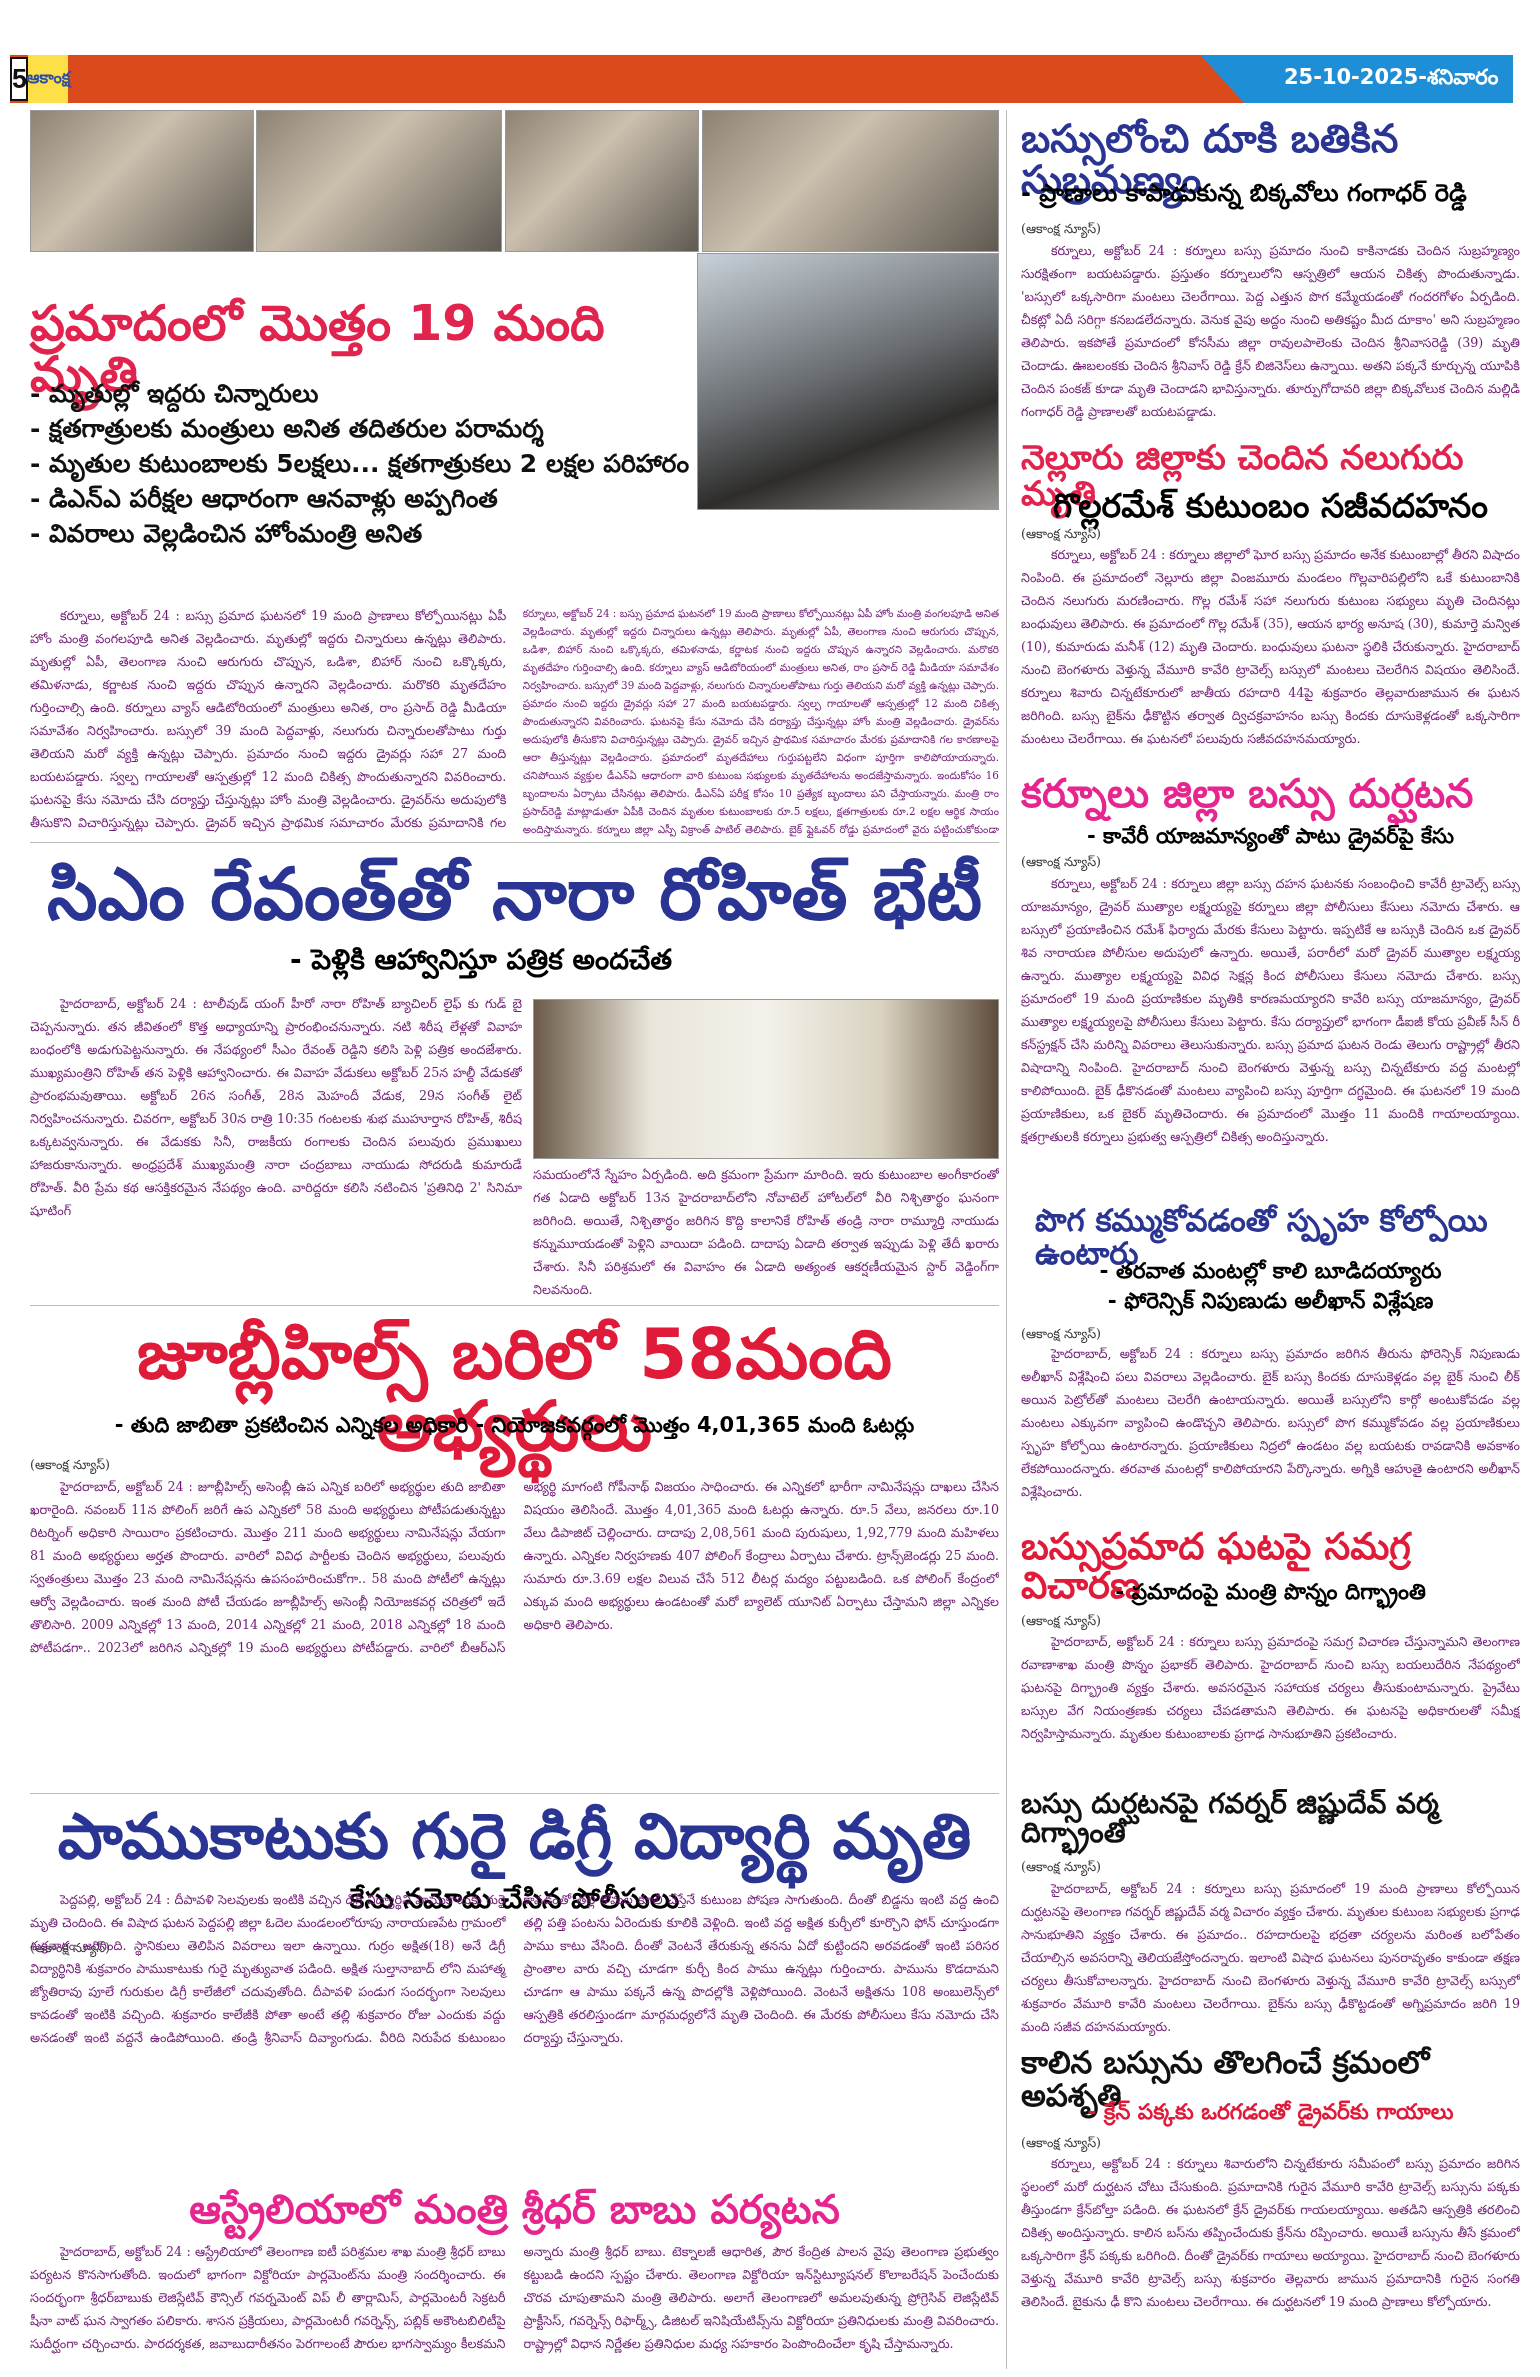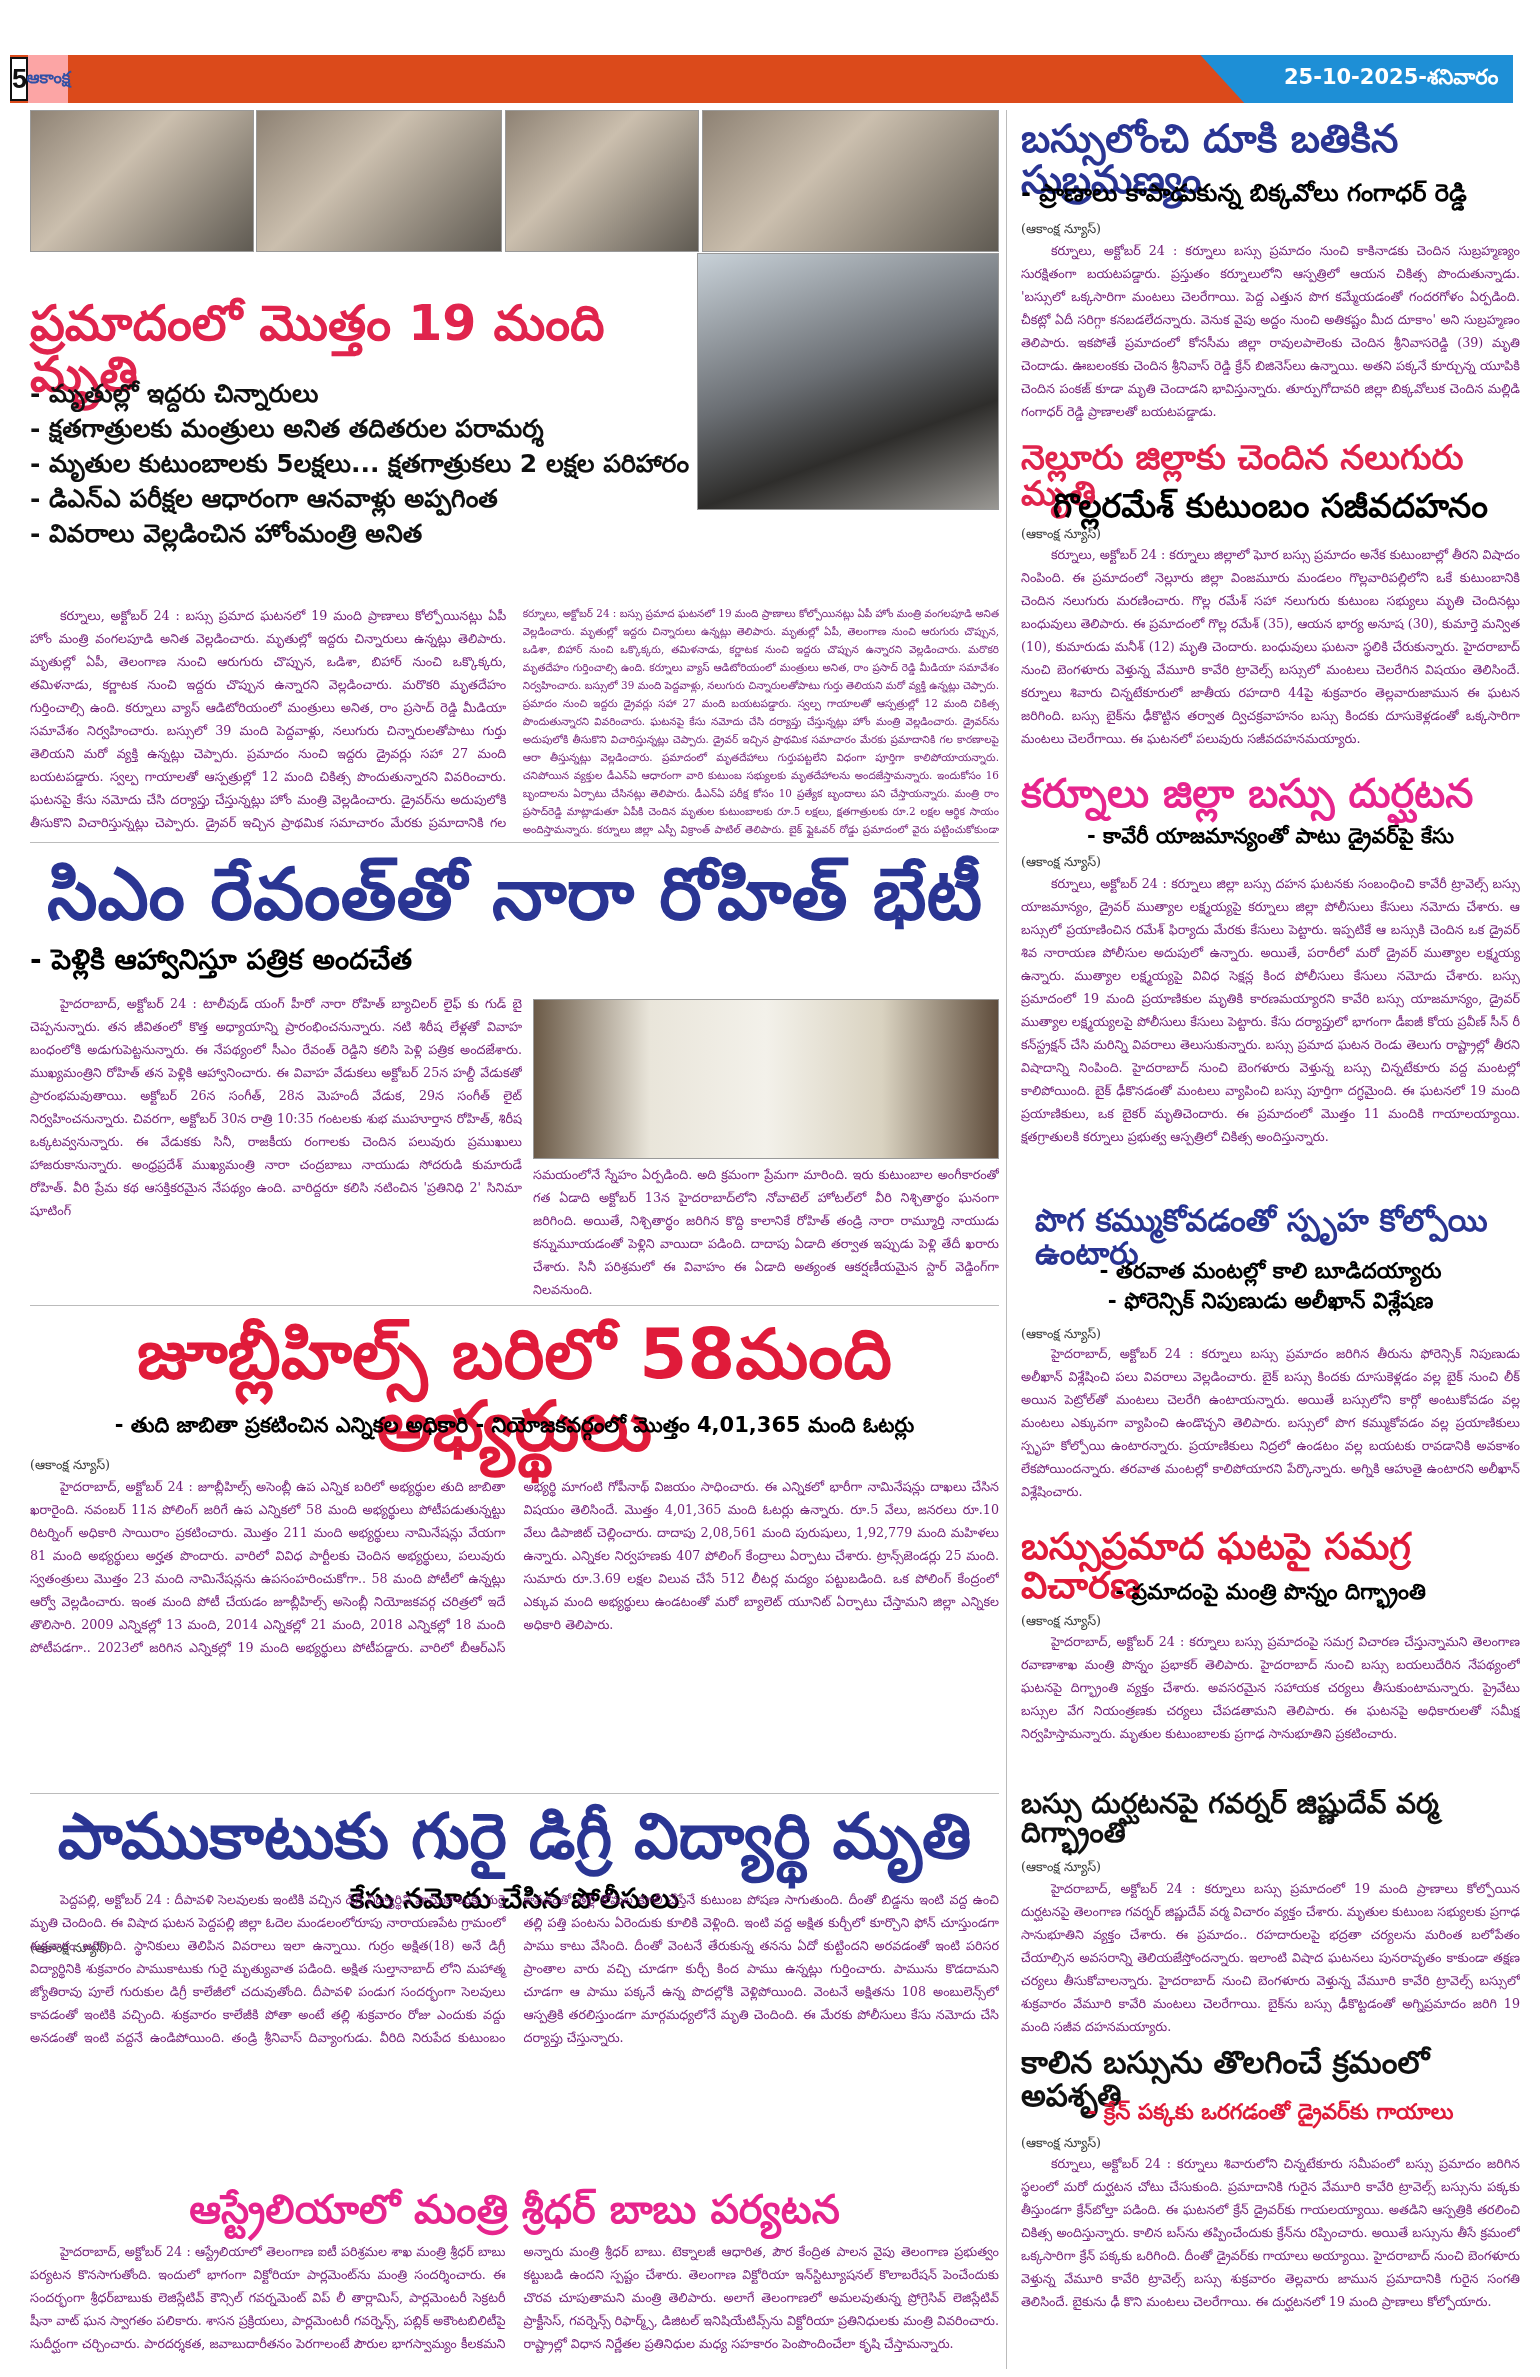--- a/index.html
+++ b/index.html
@@ -1,19 +1,19 @@
 <!DOCTYPE html>
 <html style="font-size:12px"><head>
 <meta charset="utf-8">
 <style>
   *{box-sizing:border-box;margin:0;padding:0}
   body{width:1541px;height:2377px;background:#fff;font-family:"DejaVu Serif",serif;color:#222;position:relative;overflow:hidden}
   .masthead{position:absolute;left:10.4px;top:55px;width:1503px;height:48px;background:#db4a1b;display:flex;align-items:stretch}
   .pageno{width:18px;margin:2.2px 0;background:#fff;border:2.2px solid #111;font:bold 27px "Liberation Sans",sans-serif;display:flex;align-items:center;justify-content:center;color:#111}
-  .logo{width:40px;background:#fca5a5;display:flex;align-items:center;justify-content:center;font:bold 16.4px "DejaVu Sans",sans-serif;color:#2f4fa6}
+  .logo{width:40px;background:#fde047;display:flex;align-items:center;justify-content:center;font:bold 16.4px "DejaVu Sans",sans-serif;color:#2f4fa6}
   .mast-fill{flex:1}
   .datebox{width:313px;background:#1e8fd6;clip-path:polygon(0 0,100% 0,100% 100%,14% 100%);display:flex;align-items:center;justify-content:flex-end;padding-right:15px;color:#fff;font:bold 21px "DejaVu Sans",sans-serif}
   .abs{position:absolute}
   .photo{background:linear-gradient(135deg,#8e8274,#cbbfae 40%,#5f5a52);border:0.7px solid #999}
   .photo.bus{background:linear-gradient(160deg,#c8d1d8,#6b6f74 45%,#2e2d2b 70%,#9a9894)}
   .photo.group{background:linear-gradient(90deg,#6b5a47,#e9e5da 25%,#f3f1ea 50%,#d9d2c0 75%,#5f4d3c)}
   .hl{font-family:"DejaVu Sans",sans-serif;font-weight:bold;line-height:1.05}
   .red{color:#e0244d}.pink{color:#e6258e}.blue{color:#2a3593}.crim{color:#e01b3a}.black{color:#111}
   .sub{font-family:"DejaVu Sans",sans-serif;font-weight:bold;color:#000000}
   .body{font-size:12.7px;line-height:23px;text-align:justify;color:#701a75}
@@ -86,21 +86,21 @@
 <div class="abs credit" style="left:1021px;top:1856px;width:499px">(ఆకాంక్ష న్యూస్)</div>
 <p class="abs body" style="left:1021px;top:1877px;width:499px;height:164px;overflow:hidden">హైదరాబాద్, అక్టోబర్ 24 : కర్నూలు బస్సు ప్రమాదంలో 19 మంది ప్రాణాలు కోల్పోయిన దుర్ఘటనపై తెలంగాణ గవర్నర్ జిష్ణుదేవ్ వర్మ విచారం వ్యక్తం చేశారు. మృతుల కుటుంబ సభ్యులకు ప్రగాఢ సానుభూతిని వ్యక్తం చేశారు. ఈ ప్రమాదం.. రహదారులపై భద్రతా చర్యలను మరింత బలోపేతం చేయాల్సిన అవసరాన్ని తెలియజేస్తోందన్నారు. ఇలాంటి విషాద ఘటనలు పునరావృతం కాకుండా తక్షణ చర్యలు తీసుకోవాలన్నారు. హైదరాబాద్ నుంచి బెంగళూరు వెళ్తున్న వేమూరి కావేరి ట్రావెల్స్ బస్సులో శుక్రవారం వేమూరి కావేరి మంటలు చెలరేగాయి. బైక్‌ను బస్సు ఢీకొట్టడంతో అగ్నిప్రమాదం జరిగి 19 మంది సజీవ దహనమయ్యారు.</p>
 
 <h2 class="abs hl black" style="left:1021px;top:2046px;width:507px;font-size:31px">కాలిన బస్సును తొలగించే క్రమంలో అపశృతి</h2>
 <div class="abs sub" style="left:1021px;top:2099px;width:499px;font-size:21.6px;text-align:center;color:#e01b3a">- క్రేన్ పక్కకు ఒరగడంతో డ్రైవర్‌కు గాయాలు</div>
 <div class="abs credit" style="left:1021px;top:2132px;width:499px">(ఆకాంక్ష న్యూస్)</div>
 <p class="abs body" style="left:1021px;top:2152px;width:499px;height:194px;overflow:hidden">కర్నూలు, అక్టోబర్ 24 : కర్నూలు శివారులోని చిన్నటేకూరు సమీపంలో బస్సు ప్రమాదం జరిగిన స్థలంలో మరో దుర్ఘటన చోటు చేసుకుంది. ప్రమాదానికి గురైన వేమూరి కావేరి ట్రావెల్స్ బస్సును పక్కకు తీస్తుండగా క్రేన్‌బోల్తా పడింది. ఈ ఘటనలో క్రేన్ డ్రైవర్‌కు గాయలయ్యాయి. అతడిని ఆస్పత్రికి తరలించి చికిత్స అందిస్తున్నారు. కాలిన బస్‌ను తప్పించేందుకు క్రేన్‌ను రప్పించారు. అయితే బస్సును తీసే క్రమంలో ఒక్కసారిగా క్రేన్ పక్కకు ఒరిగింది. దీంతో డ్రైవర్‌కు గాయాలు అయ్యాయి. హైదరాబాద్ నుంచి బెంగళూరు వెళ్తున్న వేమూరి కావేరి ట్రావెల్స్ బస్సు శుక్రవారం తెల్లవారు జామున ప్రమాదానికి గురైన సంగతి తెలిసిందే. బైకును ఢీ కొని మంటలు చెలరేగాయి. ఈ దుర్ఘటనలో 19 మంది ప్రాణాలు కోల్పోయారు.</p>
 
 <div class="hrule" style="left:30px;top:842px;width:969px"></div>
 <h1 class="abs hl blue" style="left:30px;top:857px;width:969px;font-size:72px;text-align:center">సిఎం రేవంత్‌తో నారా రోహిత్ భేటీ</h1>
-<div class="abs sub" style="left:30px;top:943px;width:969px;font-size:28px;text-align:left;padding-right:67px">- పెళ్లికి ఆహ్వానిస్తూ పత్రిక అందచేత</div>
+<div class="abs sub" style="left:30px;top:943px;width:969px;font-size:28px;text-align:center;padding-right:67px">- పెళ్లికి ఆహ్వానిస్తూ పత్రిక అందచేత</div>
 <p class="abs body" style="left:30px;top:992px;width:492px;height:309px;overflow:hidden">హైదరాబాద్, అక్టోబర్ 24 : టాలీవుడ్ యంగ్ హీరో నారా రోహిత్ బ్యాచిలర్ లైఫ్ కు గుడ్ బై చెప్పనున్నారు. తన జీవితంలో కొత్త అధ్యాయాన్ని ప్రారంభించనున్నారు. నటి శిరీష లేళ్లతో వివాహ బంధంలోకి అడుగుపెట్టనున్నారు. ఈ నేపథ్యంలో సీఎం రేవంత్ రెడ్డిని కలిసి పెళ్లి పత్రిక అందజేశారు. ముఖ్యమంత్రిని రోహిత్ తన పెళ్లికి ఆహ్వానించారు. ఈ వివాహ వేడుకలు అక్టోబర్ 25న హల్దీ వేడుకతో ప్రారంభమవుతాయి. అక్టోబర్ 26న సంగీత్, 28న మెహందీ వేడుక, 29న సంగీత్ లైట్ నిర్వహించనున్నారు. చివరగా, అక్టోబర్ 30న రాత్రి 10:35 గంటలకు శుభ ముహూర్తాన రోహిత్, శిరీష ఒక్కటవ్వనున్నారు. ఈ వేడుకకు సినీ, రాజకీయ రంగాలకు చెందిన పలువురు ప్రముఖులు హాజరుకానున్నారు. అంధ్రప్రదేశ్ ముఖ్యమంత్రి నారా చంద్రబాబు నాయుడు సోదరుడి కుమారుడే రోహిత్. వీరి ప్రేమ కథ ఆసక్తికరమైన నేపథ్యం ఉంది. వారిద్దరూ కలిసి నటించిన 'ప్రతినిధి 2' సినిమా షూటింగ్</p>
 <div class="abs photo group" style="left:533px;top:999px;width:466px;height:160px"></div>
 <p class="abs body" style="left:533px;top:1163px;width:466px;height:138px;overflow:hidden;text-indent:0">సమయంలోనే స్నేహం ఏర్పడింది. అది క్రమంగా ప్రేమగా మారింది. ఇరు కుటుంబాల అంగీకారంతో గత ఏడాది అక్టోబర్ 13న హైదరాబాద్‌లోని నోవాటెల్ హోటల్‌లో వీరి నిశ్చితార్థం ఘనంగా జరిగింది. అయితే, నిశ్చితార్థం జరిగిన కొద్ది కాలానికే రోహిత్ తండ్రి నారా రామ్మూర్తి నాయుడు కన్నుమూయడంతో పెళ్లిని వాయిదా పడింది. దాదాపు ఏడాది తర్వాత ఇప్పుడు పెళ్లి తేదీ ఖరారు చేశారు. సినీ పరిశ్రమలో ఈ వివాహం ఈ ఏడాది అత్యంత ఆకర్షణీయమైన స్టార్ వెడ్డింగ్‌గా నిలవనుంది.</p>
 
 <div class="hrule" style="left:30px;top:1305px;width:969px"></div>
 <h1 class="abs hl crim" style="left:30px;top:1318px;width:969px;font-size:69px;text-align:center">జూబ్లీహిల్స్ బరిలో 58మంది అభ్యర్థులు</h1>
 <div class="abs sub" style="left:30px;top:1413px;width:969px;font-size:21px;text-align:center">- తుది జాబితా ప్రకటించిన ఎన్నికల అధికారి - నియోజకవర్గంలో మొత్తం 4,01,365 మంది ఓటర్లు</div>
 <div class="abs credit" style="left:30px;top:1454px;width:477px">(ఆకాంక్ష న్యూస్)</div>
 <div class="abs cols2 body" style="left:30px;top:1475px;width:969px;height:313px;overflow:hidden">
   <p class="body">హైదరాబాద్, అక్టోబర్ 24 : జూబ్లీహిల్స్ అసెంబ్లీ ఉప ఎన్నిక బరిలో అభ్యర్థుల తుది జాబితా ఖరారైంది. నవంబర్ 11న పోలింగ్ జరిగే ఉప ఎన్నికలో 58 మంది అభ్యర్థులు పోటీపడుతున్నట్టు రిటర్నింగ్ అధికారి సాయిరాం ప్రకటించారు. మొత్తం 211 మంది అభ్యర్థులు నామినేషన్లు వేయగా 81 మంది అభ్యర్థులు అర్హత పొందారు. వారిలో వివిధ పార్టీలకు చెందిన అభ్యర్థులు, పలువురు స్వతంత్రులు మొత్తం 23 మంది నామినేషన్లను ఉపసంహరించుకోగా.. 58 మంది పోటీలో ఉన్నట్లు ఆర్వో వెల్లడించారు. ఇంత మంది పోటీ చేయడం జూబ్లీహిల్స్ అసెంబ్లీ నియోజకవర్గ చరిత్రలో ఇదే తొలిసారి. 2009 ఎన్నికల్లో 13 మంది, 2014 ఎన్నికల్లో 21 మంది, 2018 ఎన్నికల్లో 18 మంది పోటీపడగా.. 2023లో జరిగిన ఎన్నికల్లో 19 మంది అభ్యర్థులు పోటీపడ్డారు. వారిలో బీఆర్ఎస్ అభ్యర్థి మాగంటి గోపీనాథ్ విజయం సాధించారు. ఈ ఎన్నికలో భారీగా నామినేషన్లు దాఖలు చేసిన విషయం తెలిసిందే. మొత్తం 4,01,365 మంది ఓటర్లు ఉన్నారు. రూ.5 వేలు, జనరలు రూ.10 వేలు డిపాజిట్ చెల్లించారు. దాదాపు 2,08,561 మంది పురుషులు, 1,92,779 మంది మహిళలు ఉన్నారు. ఎన్నికల నిర్వహణకు 407 పోలింగ్ కేంద్రాలు ఏర్పాటు చేశారు. ట్రాన్స్‌జెండర్లు 25 మంది. సుమారు రూ.3.69 లక్షల విలువ చేసే 512 లీటర్ల మద్యం పట్టుబడింది. ఒక పోలింగ్ కేంద్రంలో ఎక్కువ మంది అభ్యర్థులు ఉండటంతో మరో బ్యాలెట్ యూనిట్ ఏర్పాటు చేస్తామని జిల్లా ఎన్నికల అధికారి తెలిపారు.</p>

